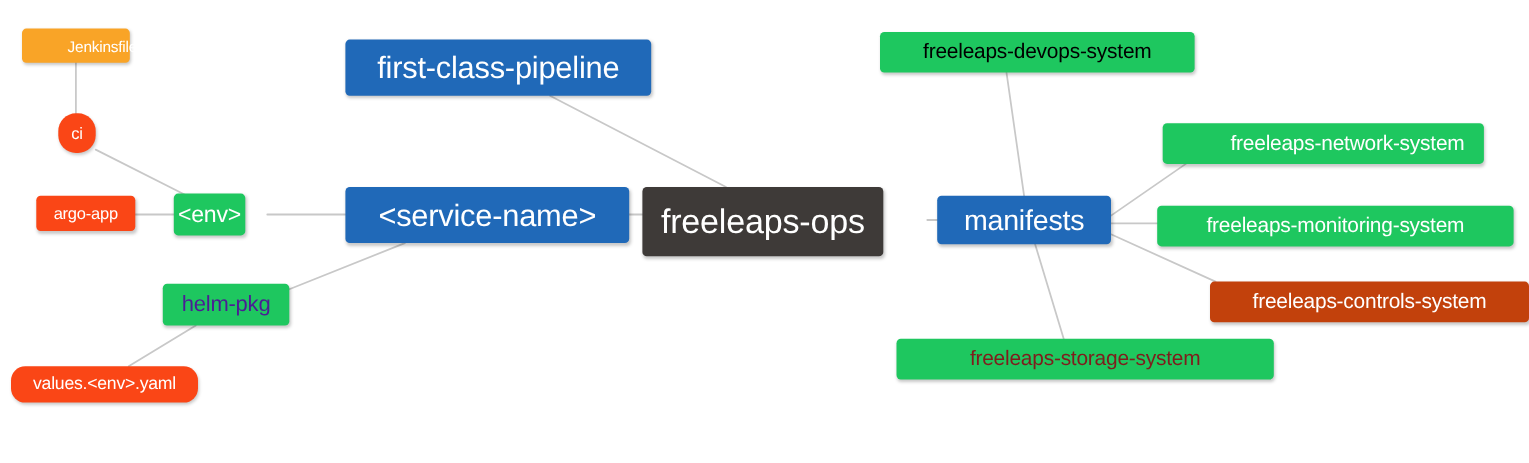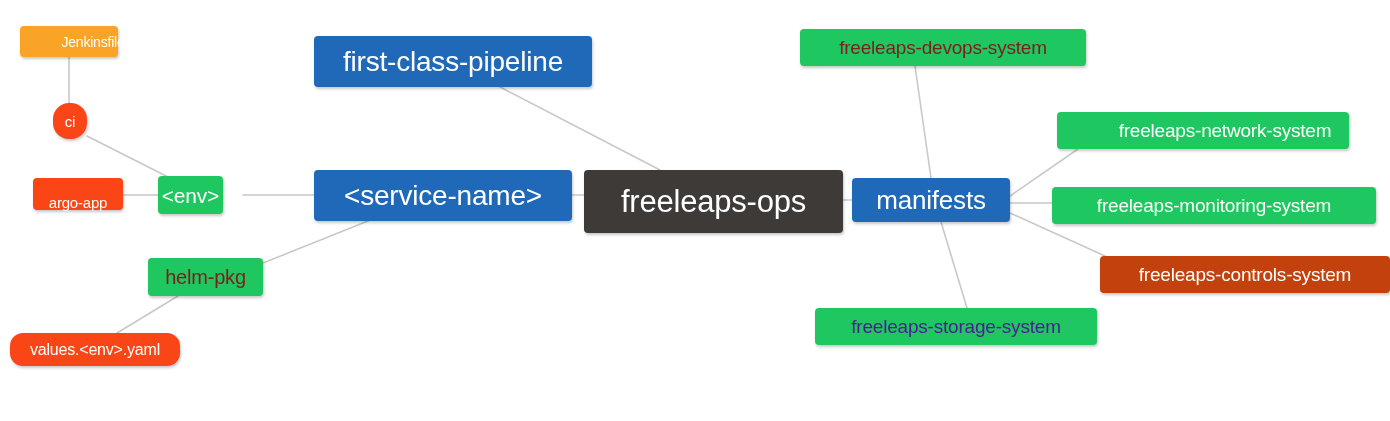--- a/index.html
+++ b/index.html
@@ -59,53 +59,53 @@
       <line x1="1010" y1="213" x2="1105" y2="256" stroke="#c8c8c8" stroke-width="1.6" stroke-linecap="round"></line>
       <line x1="941" y1="222" x2="967" y2="308" stroke="#c8c8c8" stroke-width="1.6" stroke-linecap="round"></line>
     </svg>
   <div id="node-layer">
       <div class="node" style="left: 20px; top: 26px; width: 98px; height: 31px; background: rgb(249, 164, 39); font-size: 14px; color: rgb(255, 255, 255); padding-left: 48px;">
         <span>Jenkinsfile</span>
       </div>
       <div class="node" style="left: 53px; top: 103px; width: 34px; height: 36px; background: rgb(250, 70, 22); font-size: 15px; color: rgb(255, 255, 255); border-radius: 16px;">
         <span>ci</span>
       </div>
-      <div class="node" style="left: 33px; top: 178px; width: 90px; height: 32px; background: rgb(250, 70, 22); font-size: 15px; color: rgb(255, 255, 255); align-items: flex-end;">
+      <div class="node" style="left: 33px; top: 178px; width: 90px; height: 32px; background: rgb(250, 70, 22); font-size: 15px; color: rgb(255, 255, 255);">
         <span>argo-app</span>
       </div>
       <div class="node" style="left: 158px; top: 176px; width: 65px; height: 38px; background: rgb(30, 199, 95); font-size: 21px; color: rgb(255, 255, 255);">
         <span>&lt;env&gt;</span>
       </div>
-      <div class="node" style="left: 148px; top: 258px; width: 115px; height: 38px; background: rgb(30, 199, 95); font-size: 20px; color: #7f1d1d;">
+      <div class="node" style="left: 148px; top: 258px; width: 115px; height: 38px; background: rgb(30, 199, 95); font-size: 20px; color: #4c1d95;">
         <span>helm-pkg</span>
       </div>
       <div class="node" style="left: 10px; top: 333px; width: 170px; height: 33px; background: rgb(250, 70, 22); font-size: 16px; color: rgb(255, 255, 255); border-radius: 13px;">
         <span>values.&lt;env&gt;.yaml</span>
       </div>
       <div class="node" style="left: 314px; top: 36px; width: 278px; height: 51px; background: rgb(32, 105, 184); font-size: 28px; color: rgb(255, 255, 255);">
         <span>first-class-pipeline</span>
       </div>
       <div class="node" style="left: 314px; top: 170px; width: 258px; height: 51px; background: rgb(32, 105, 184); font-size: 28px; color: rgb(255, 255, 255);">
         <span>&lt;service-name&gt;</span>
       </div>
-      <div class="node" style="left: 584px; top: 170px; width: 259px; height: 63px; background: rgb(62, 58, 56); font-size: 31px; color: rgb(255, 255, 255);">
+      <div class="node" style="left: 584px; top: 170px; width: 219px; height: 63px; background: rgb(62, 58, 56); font-size: 31px; color: rgb(255, 255, 255);">
         <span>freeleaps-ops</span>
       </div>
       <div class="node" style="left: 852px; top: 178px; width: 158px; height: 44px; background: rgb(32, 105, 184); font-size: 26px; color: rgb(255, 255, 255); align-items: center;">
         <span>manifests</span>
       </div>
-      <div class="node" style="left: 800px; top: 29px; width: 286px; height: 37px; background: rgb(30, 199, 95); font-size: 19px; color: #7f1d1d;">
+      <div class="node" style="left: 800px; top: 29px; width: 286px; height: 37px; background: rgb(30, 199, 95); font-size: 19px; color: #000000;">
         <span>freeleaps-devops-system</span>
       </div>
       <div class="node" style="left: 1057px; top: 112px; width: 292px; height: 37px; background: rgb(30, 199, 95); font-size: 19px; color: rgb(255, 255, 255); padding-left: 44px;">
         <span>freeleaps-network-system</span>
       </div>
       <div class="node" style="left: 1052px; top: 187px; width: 324px; height: 37px; background: rgb(30, 199, 95); font-size: 19px; color: rgb(255, 255, 255);">
         <span>freeleaps-monitoring-system</span>
       </div>
       <div class="node" style="left: 1060px; top: 256px; width: 290px; height: 37px; background: #c2410c; font-size: 19px; color: rgb(255, 255, 255); margin-left: 40px;">
         <span>freeleaps-controls-system</span>
       </div>
-      <div class="node" style="left: 815px; top: 308px; width: 282px; height: 37px; background: rgb(30, 199, 95); font-size: 19px; color: #4c1d95;">
+      <div class="node" style="left: 815px; top: 308px; width: 343px; height: 37px; background: rgb(30, 199, 95); font-size: 19px; color: #7f1d1d;">
         <span>freeleaps-storage-system</span>
       </div>
     </div>
 </div>
 
 </body></html>

